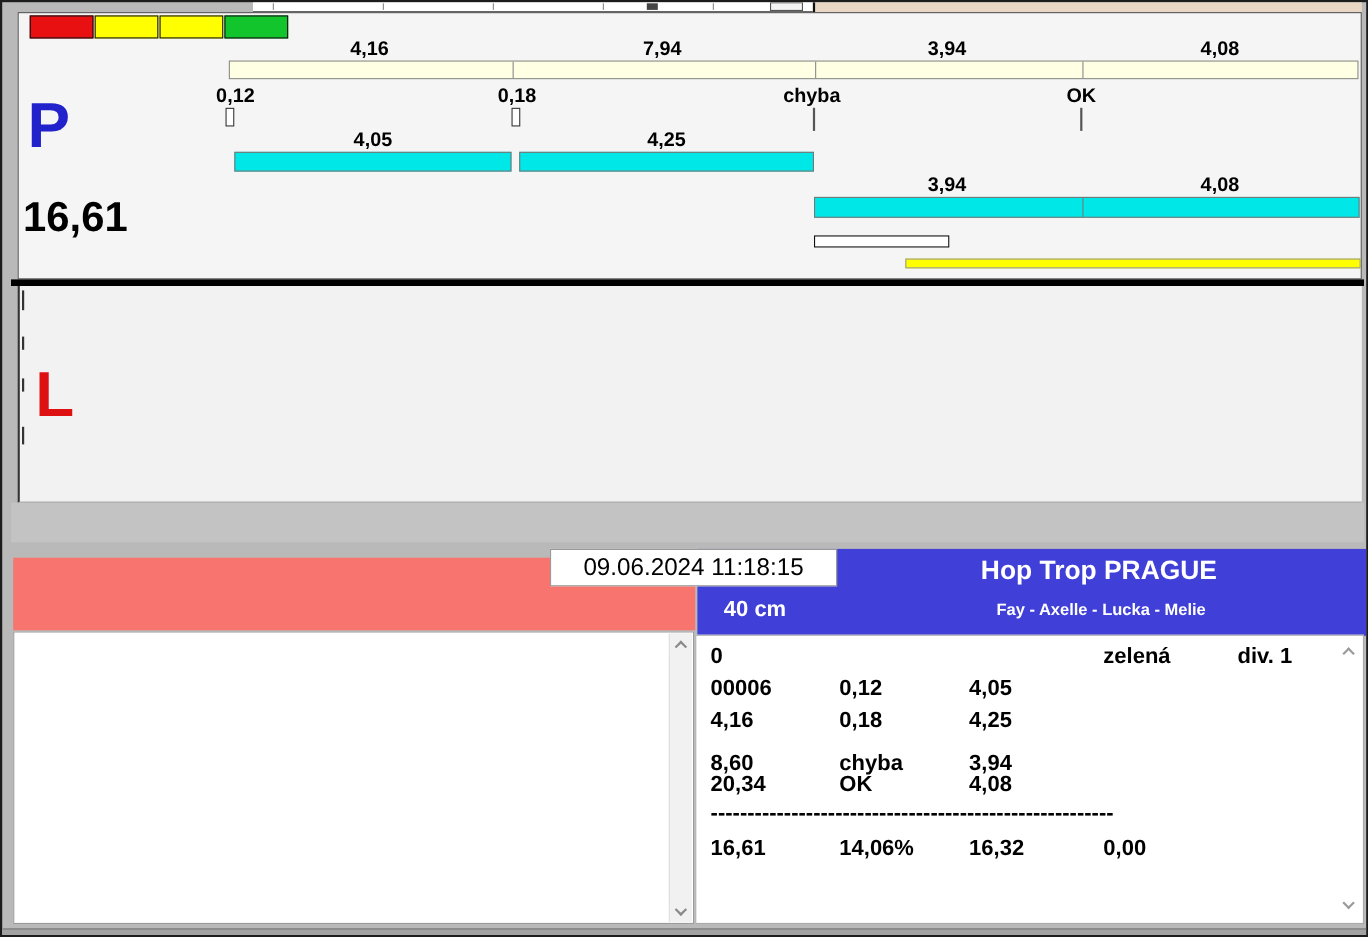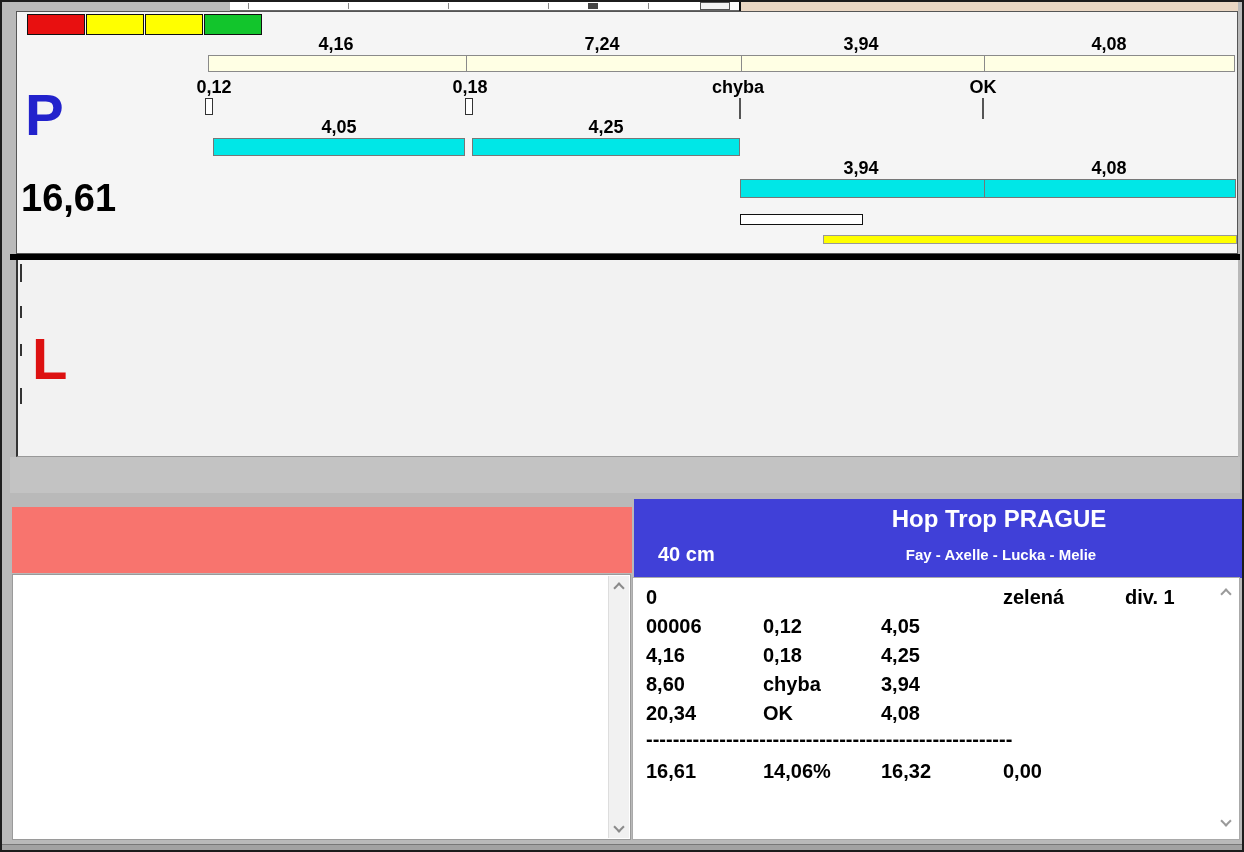--- a/index.html
+++ b/index.html
@@ -100,21 +100,21 @@
   .scroll-up{top:0} .scroll-down{bottom:0}
   .chev { width:8px; height:8px; border-top:2px solid #8a8a8a; border-left:2px solid #8a8a8a; }
   .chev-up { transform:rotate(45deg); margin-top:4px; }
   .chev-down { transform:rotate(-135deg); margin-bottom:4px; }
 
   .results-panel { position:absolute; left:630px; top:575px; width:608px; height:263px;
                    background:#fff; border:1px solid #aaa; }
   .cell { position:absolute; font-size:20px; font-weight:bold; color:#000;
           white-space:nowrap; line-height:1.1; }
   .c1{left:13px} .c2{left:130px} .c3{left:248px} .c4{left:370px} .c5{left:492px}
-  .r0{top:8px} .r1{top:37px} .r2{top:66px} .r3{top:95px} .r4{top:124px}
+  .r0{top:8px} .r1{top:37px} .r2{top:66px} .r3{top:105px} .r4{top:124px}
   .rsep{top:150px} .r5{top:182px}
   .sep-line { width:380px; overflow:hidden; }
   .rp-chev { position:absolute; width:8px; height:8px;
              border-top:2px solid #9a9a9a; border-left:2px solid #9a9a9a; }
   .rp-chev-up { right:9px; top:12px; transform:rotate(45deg); }
   .rp-chev-down { right:9px; bottom:14px; transform:rotate(-135deg); }
 
   .bottom-bar { position:absolute; left:0; top:842px; width:1240px; height:8px;
                 background:#a2a2a2; border-top:1px solid #777; }
 </style>
@@ -137,21 +137,21 @@
   <div class="panel-p">
 
     <div class="lights">
       <div class="light light-red"></div>
       <div class="light light-yel"></div>
       <div class="light light-yel"></div>
       <div class="light light-green"></div>
     </div>
 
     <span class="lbl st0">4,16</span>
-    <span class="lbl st1">7,24</span>
+    <span class="lbl st1">7,94</span>
     <span class="lbl st2">3,94</span>
     <span class="lbl st3">4,08</span>
 
     <div class="cream-bar">
       <span class="seg seg1"></span>
       <span class="seg seg2"></span>
       <span class="seg seg3"></span>
     </div>
 
     <span class="lbl cp0">0,12</span>
@@ -198,20 +198,21 @@
   <div class="mid-strip"></div>
 
   <div class="red-bar"></div>
 
   <div class="team-panel">
     <div class="team-name">Hop Trop PRAGUE</div>
     <div class="jump-height">40 cm</div>
     <div class="dog-names">Fay - Axelle - Lucka - Melie</div>
   </div>
 
+  <div class="timestamp">09.06.2024 11:18:15</div>
 
   <div class="list-panel">
     <div class="scrollbar">
       <div class="scroll-btn scroll-up">
         <span class="chev chev-up"></span>
       </div>
       <div class="scroll-btn scroll-down">
         <span class="chev chev-down"></span>
       </div>
     </div>

